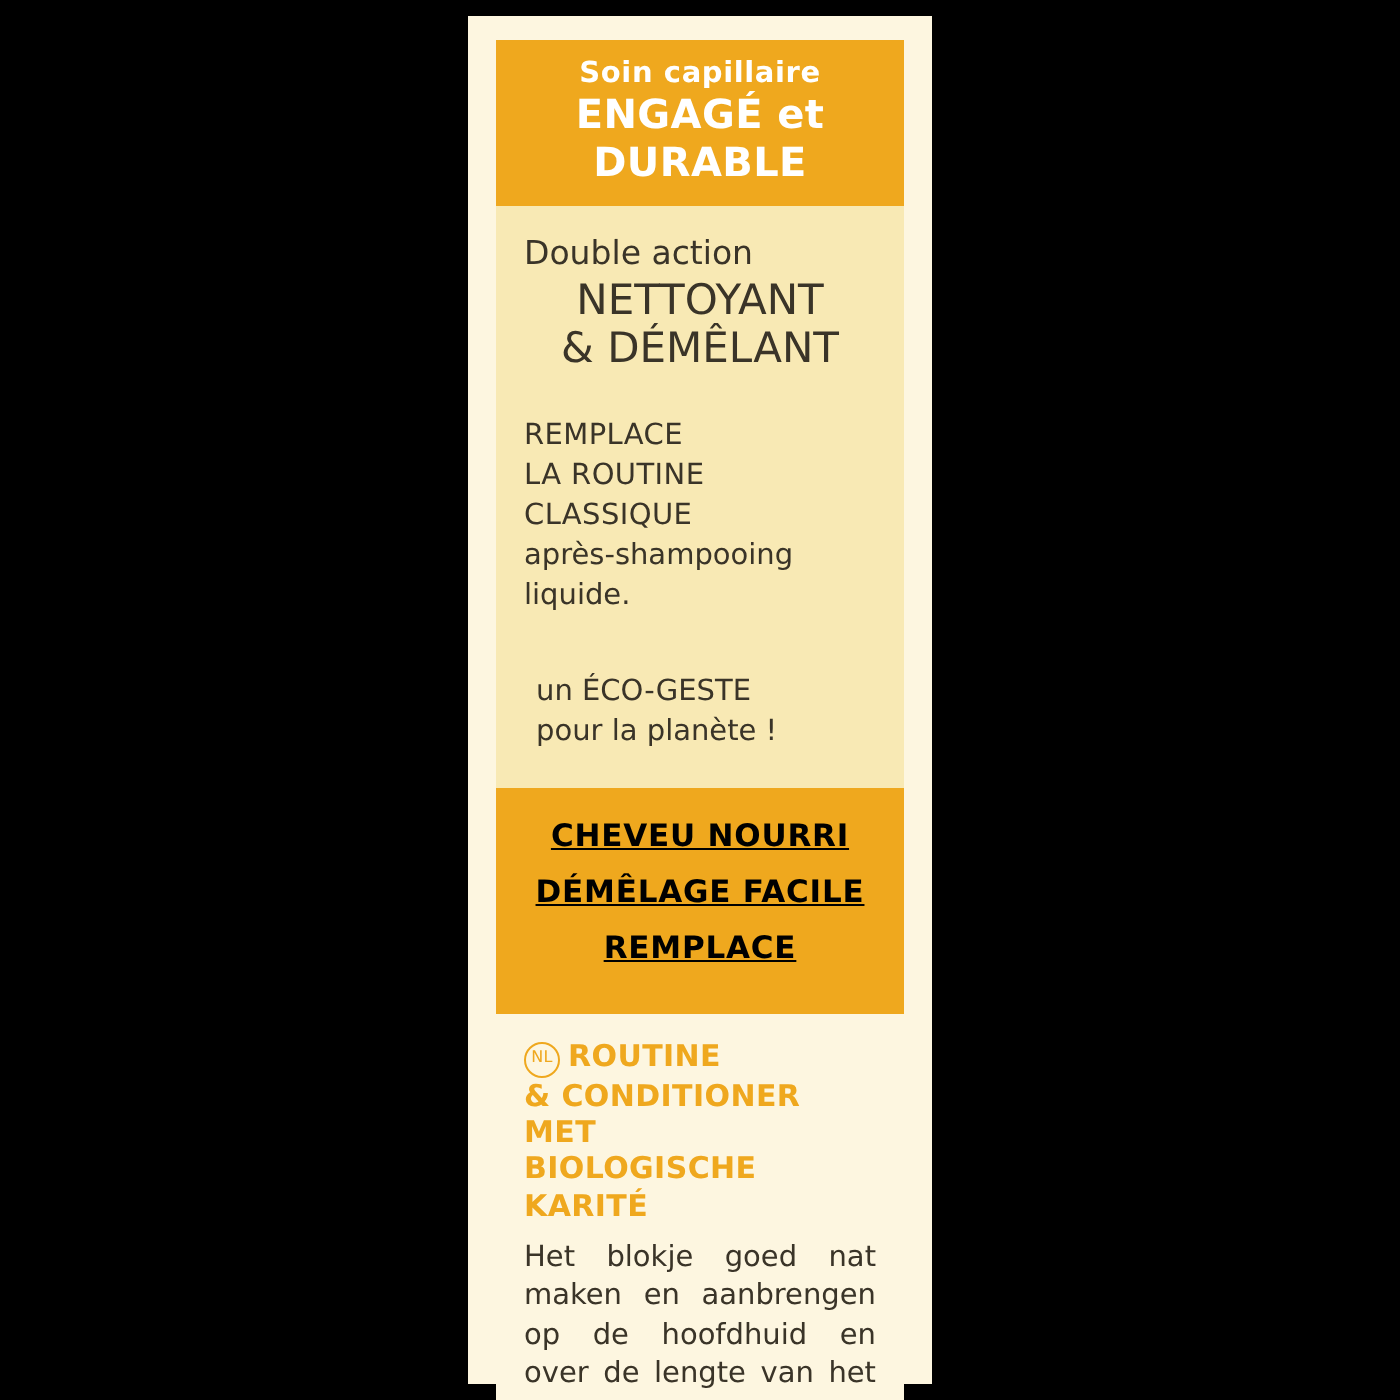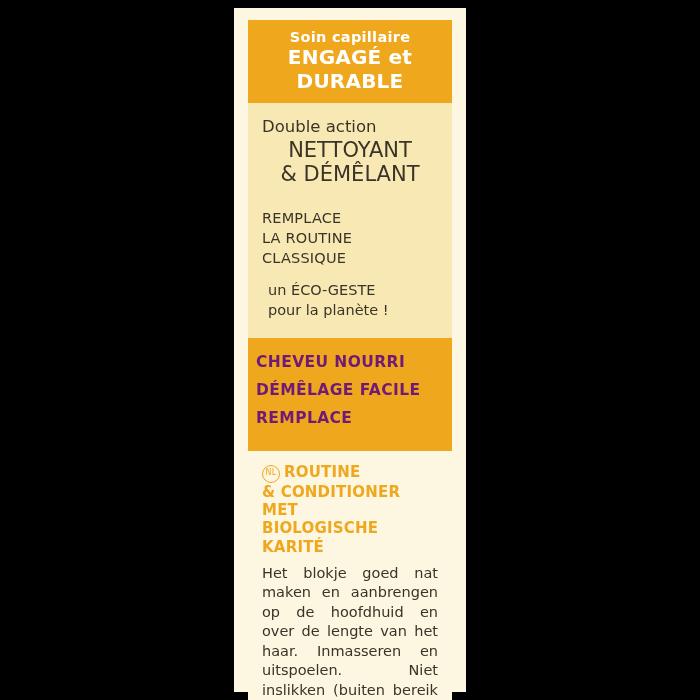--- a/index.html
+++ b/index.html
@@ -83,33 +83,35 @@
     margin-top: 22px;
     font-size: 14.5px;
     line-height: 1.38;
     color: #3a3428;
     text-align: left;
   }
   .remplace-group .strong {
     letter-spacing: 0.2px;
   }
   .eco-group {
-    margin-top: 12px;
+    margin-top: 28px;
     font-size: 14.5px;
     line-height: 1.38;
     color: #3a3428;
     text-align: left;
     padding-left: 6px;
   }
 
   
   .benefits-block {
     background: #efa81e;
-    color: #701a75;
+    color: #000000;
+    text-align: center;
     padding: 13px 8px 15px 8px;
+    text-decoration: underline;
   }
   .benefit {
     font-size: 15.5px;
     font-weight: bold;
     letter-spacing: 0.4px;
     line-height: 1.2;
     margin: 9px 0;
   }
   .benefit:first-child { margin-top: 2px; }
   .benefit-two-line { line-height: 1.18; }
@@ -161,20 +163,21 @@
       </div>
 
       <div class="cream-block">
         <div class="double-action">Double action</div>
         <div class="nettoyant">NETTOYANT</div>
         <div class="demelant">&amp; DÉMÊLANT</div>
 
         <div class="remplace-group">
           <div class="strong">REMPLACE</div>
           <div class="strong">LA ROUTINE CLASSIQUE</div>
+          <div>après-shampooing liquide.</div>
         </div>
 
         <div class="eco-group">
           <div>un ÉCO-GESTE</div>
           <div>pour la planète !</div>
         </div>
       </div>
 
       <div class="benefits-block">
         <div class="benefit">CHEVEU NOURRI</div>

